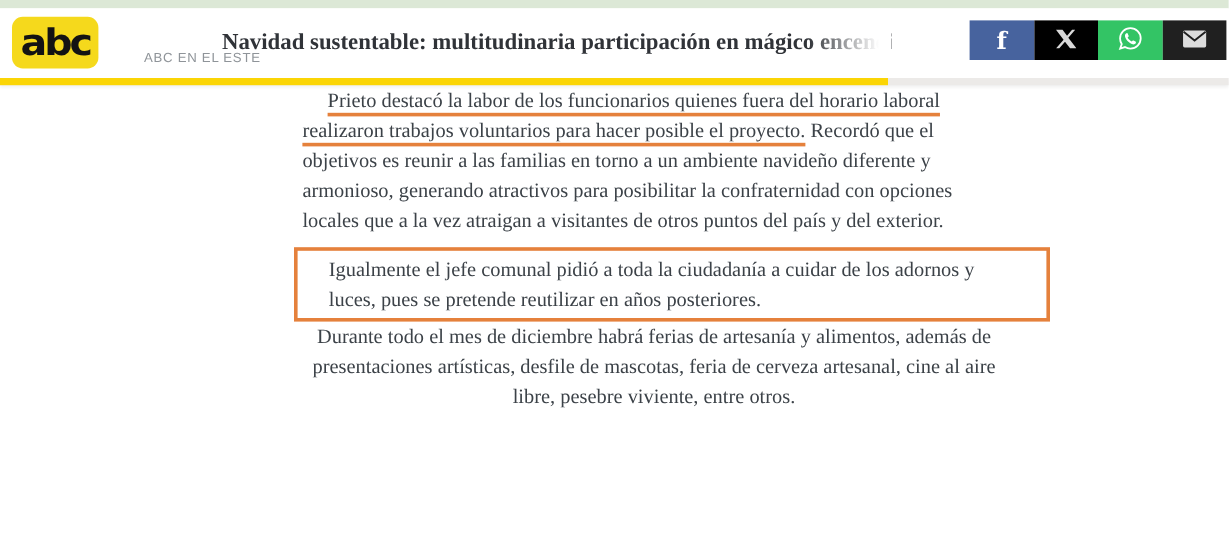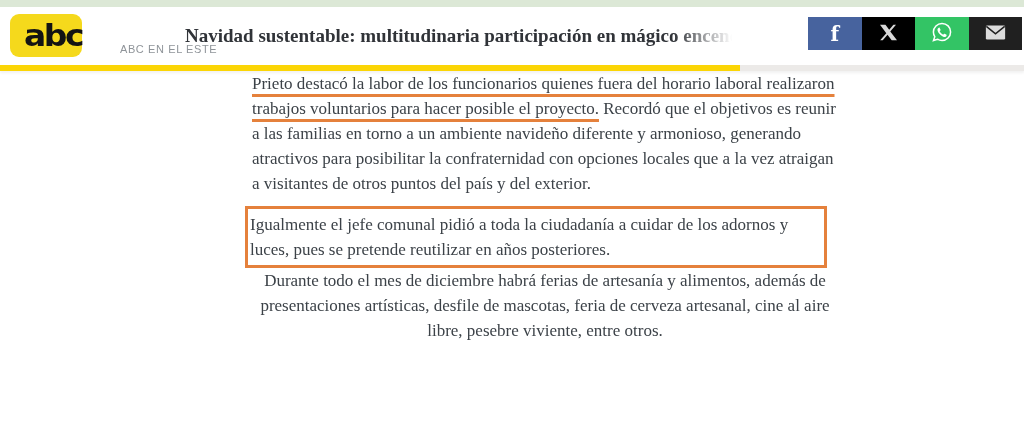--- a/index.html
+++ b/index.html
@@ -8,21 +8,21 @@
     background:#ffffff;
     font-family:"Liberation Sans", sans-serif;
   }
   
   .topstrip{position:absolute;left:0;top:0;width:1024px;height:7px;background:#dce8d6;}
   
   .header{position:absolute;left:0;top:7px;width:1024px;height:58px;background:#ffffff;}
   .logo{
     position:absolute;left:10px;top:7px;width:72px;height:43px;
     background:#f5d91c;border-radius:9px;
-    display:flex;align-items:center;justify-content:flex-end;
+    display:flex;align-items:center;justify-content:center;
   }
   .logo span{
     font-family:"DejaVu Sans", sans-serif;font-weight:bold;
     font-size:33px;letter-spacing:-2.5px;color:#131313;line-height:1;
     transform:scaleY(0.92);
   }
   .section-label{
     position:absolute;left:95px;top:36px;
     font-size:11px;letter-spacing:.6px;color:#8f9499;white-space:nowrap;margin-left:25px;
   }
@@ -60,23 +60,24 @@
   .article{
     position:absolute;left:252px;top:71px;width:586px;
     font-family:"Liberation Serif", serif;font-size:17px;line-height:25px;color:#3c4248;
   }
   .article p{margin:0;}
   .p1{margin-top:8px;}
   .hl-link{
     color:#3c4248;text-decoration:underline;
     text-decoration-color:#e5813c;text-decoration-thickness:3px;text-underline-offset:5px;
     cursor:pointer;
+    margin-left:21px;
   }
   .quote-box{
-    margin:10px 0 0 -7px;border:3px solid #e5813c;padding:3px 2px;width:572px;
+    margin:10px 0 0 -7px;border:3px solid #e5813c;padding:3px 26px;width:572px;
   }
   .p3{margin-top:15px;text-align:center;}
 </style>
 </head>
 <body>
 
 <div class="topstrip"></div>
 
 <header class="header">
   <div class="logo">

